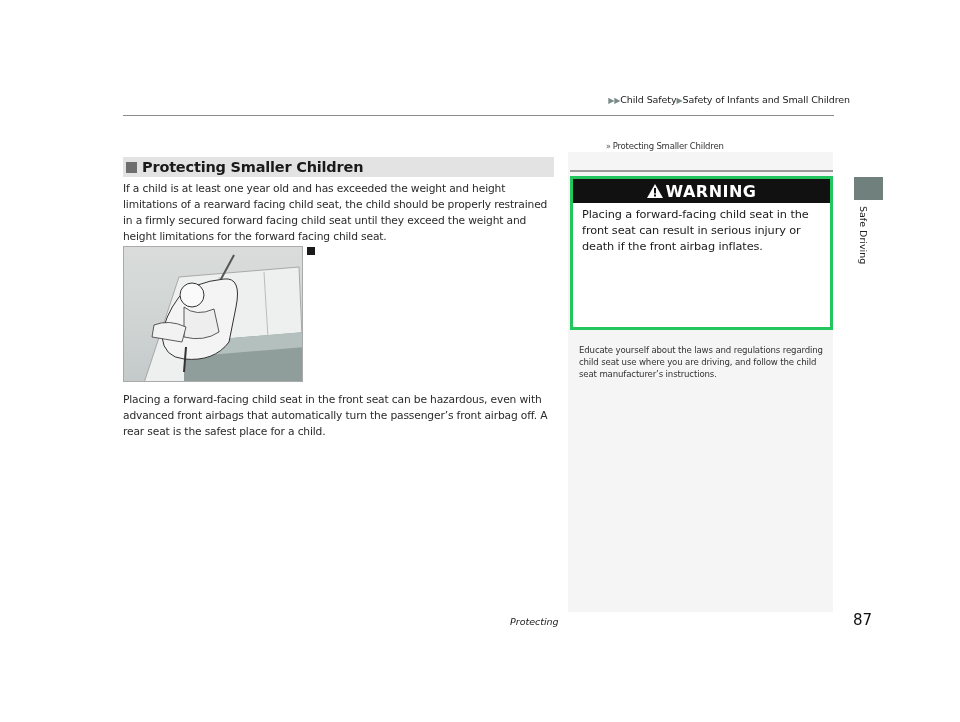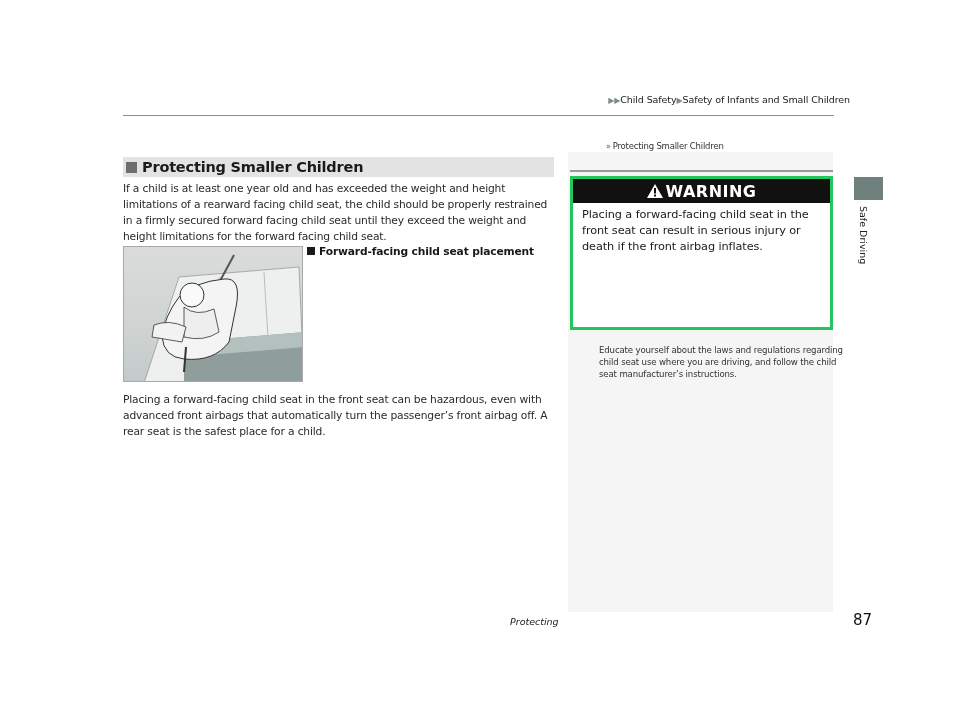--- a/index.html
+++ b/index.html
@@ -50,21 +50,21 @@
     border: 3px solid #22c55e; background: #fff; box-sizing: border-box;
   }
   .warning-head {
     background: #111; height: 24px; color: #fff; display: flex; align-items: center; justify-content: center;
     font-size: 16px; font-weight: bold; letter-spacing: 0.5px;
   }
   .warning-head svg { margin-right: 3px; }
   .warning-body { padding: 4px 8px 0 9px; font-size: 11.3px; line-height: 16px; color: #1a1a1a; letter-spacing: -0.1px; }
   .warning-body p { margin: 0 0 8px 0; }
 
-  .note { position: absolute; left: 579px; top: 344px; width: 250px; font-size: 8.6px; line-height: 12px; color: #333; letter-spacing: -0.15px; margin-left: 20px; }
+  .note { position: absolute; left: 579px; top: 344px; width: 250px; font-size: 8.6px; line-height: 12px; color: #333; letter-spacing: -0.15px; }
 
   .continued { position: absolute; left: 510px; top: 616px; font-size: 9.5px; font-style: italic; color: #222; }
   .page-number { position: absolute; left: 853px; top: 611px; font-size: 15px; color: #111; }
 </style>
 </head>
 <body>
 
 <div class="breadcrumb">
   <span class="arrow">▶▶</span><span>Child Safety</span><span class="arrow">▶</span><span>Safety of Infants and Small Children</span>
 </div>
@@ -90,21 +90,21 @@
     <path d="M110 8 L90 45" stroke="#555" stroke-width="2"></path>
     <path d="M55 50 Q70 35 100 32 Q118 30 112 60 L105 95 Q90 115 60 112 Q40 110 38 90 Q40 70 55 50 Z" fill="#f4f4f4" stroke="#333" stroke-width="1"></path>
     <circle cx="68" cy="48" r="12" fill="#fafafa" stroke="#333" stroke-width="1"></circle>
     <path d="M60 60 Q72 70 90 62 L95 85 Q80 95 60 90 Z" fill="#eee" stroke="#333" stroke-width="0.8"></path>
     <path d="M30 78 Q45 72 62 80 L58 95 Q40 92 28 90 Z" fill="#f2f2f2" stroke="#333" stroke-width="0.8"></path>
     <path d="M62 100 L60 125" stroke="#333" stroke-width="2"></path>
   </svg>
 </div>
 
 <div class="body-text sub">
-  <div class="sub-title"><span class="sq"></span><span>Forward-facing child seat placement</span></div>
+  <div class="sub-title"><span class="sq"></span></div>
 </div>
 
 <div class="body-text p2">Placing a forward-facing child seat in the front seat can be hazardous, even with advanced front airbags that automatically turn the passenger’s front airbag off. A rear seat is the safest place for a child.</div>
 
 <div class="sidebar-panel"></div>
 <div class="sidebar-ref">
   <span class="ref-icon">»</span><span>Protecting Smaller Children</span>
 </div>
 <div class="sidebar-rule"></div>
 

